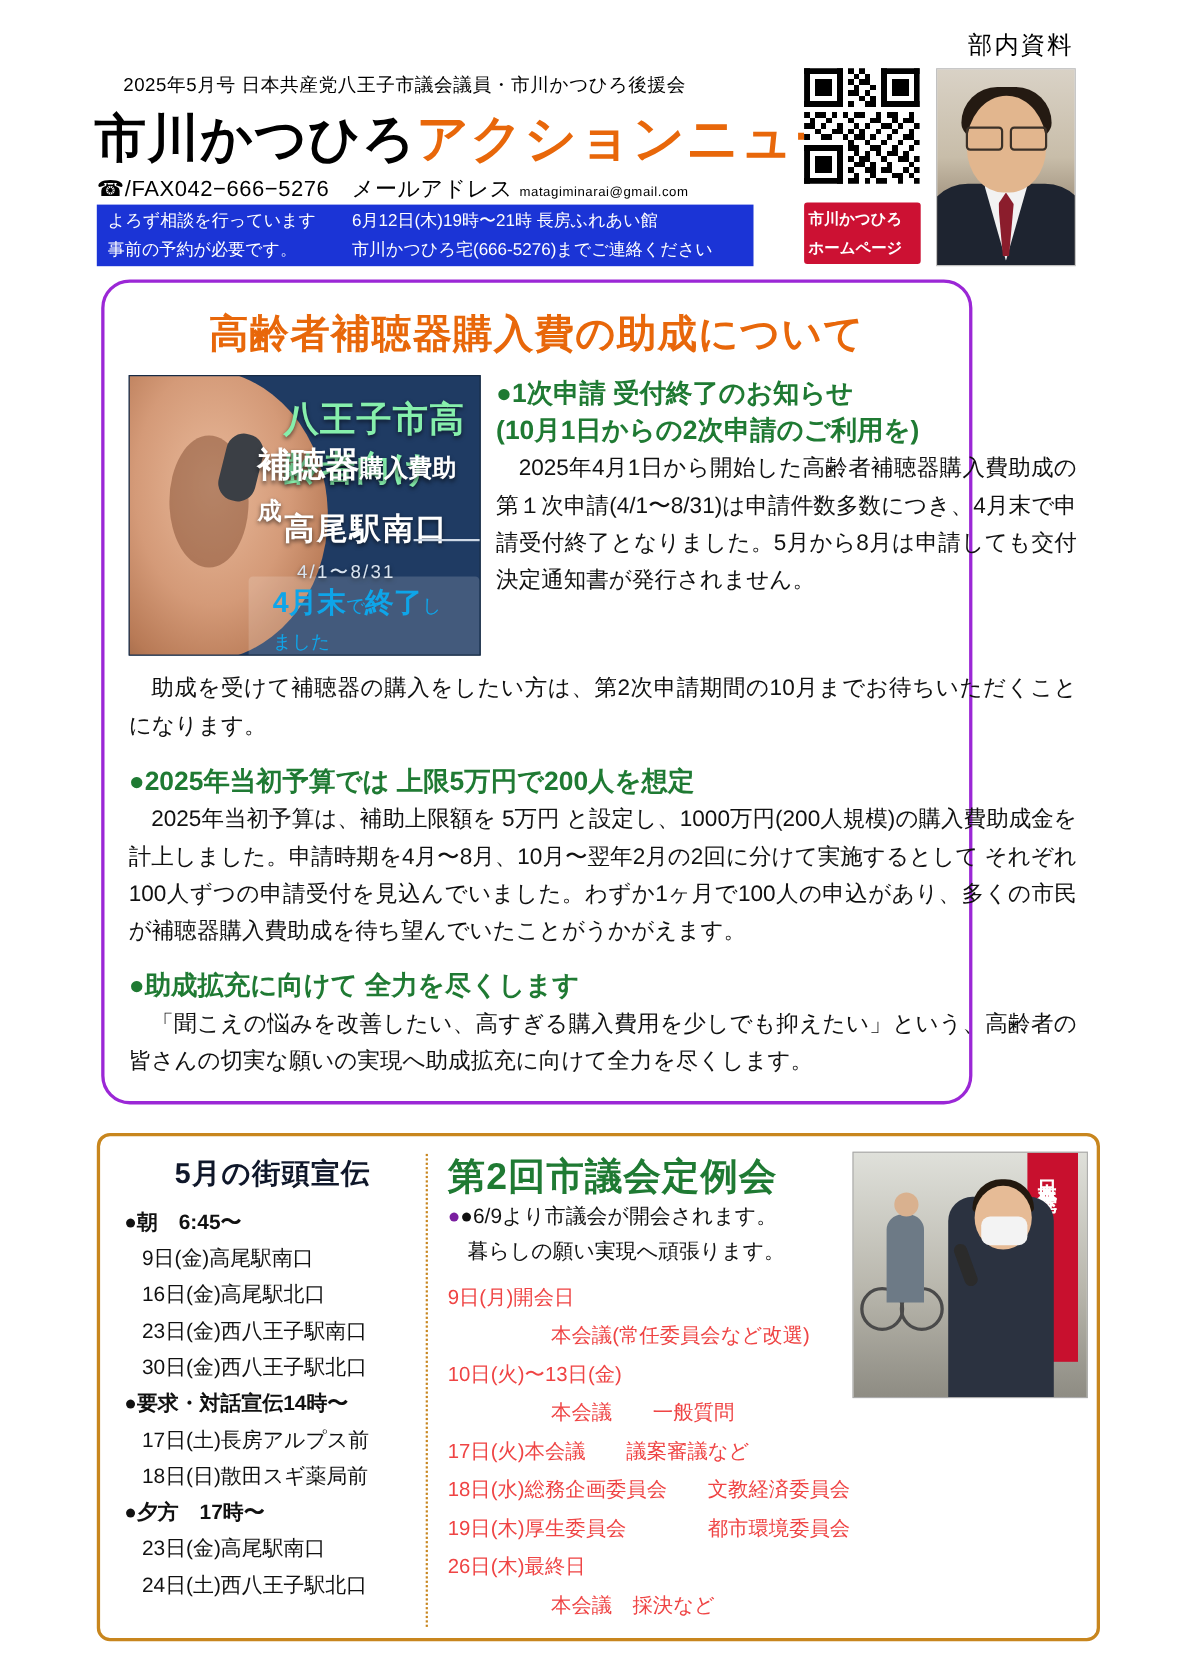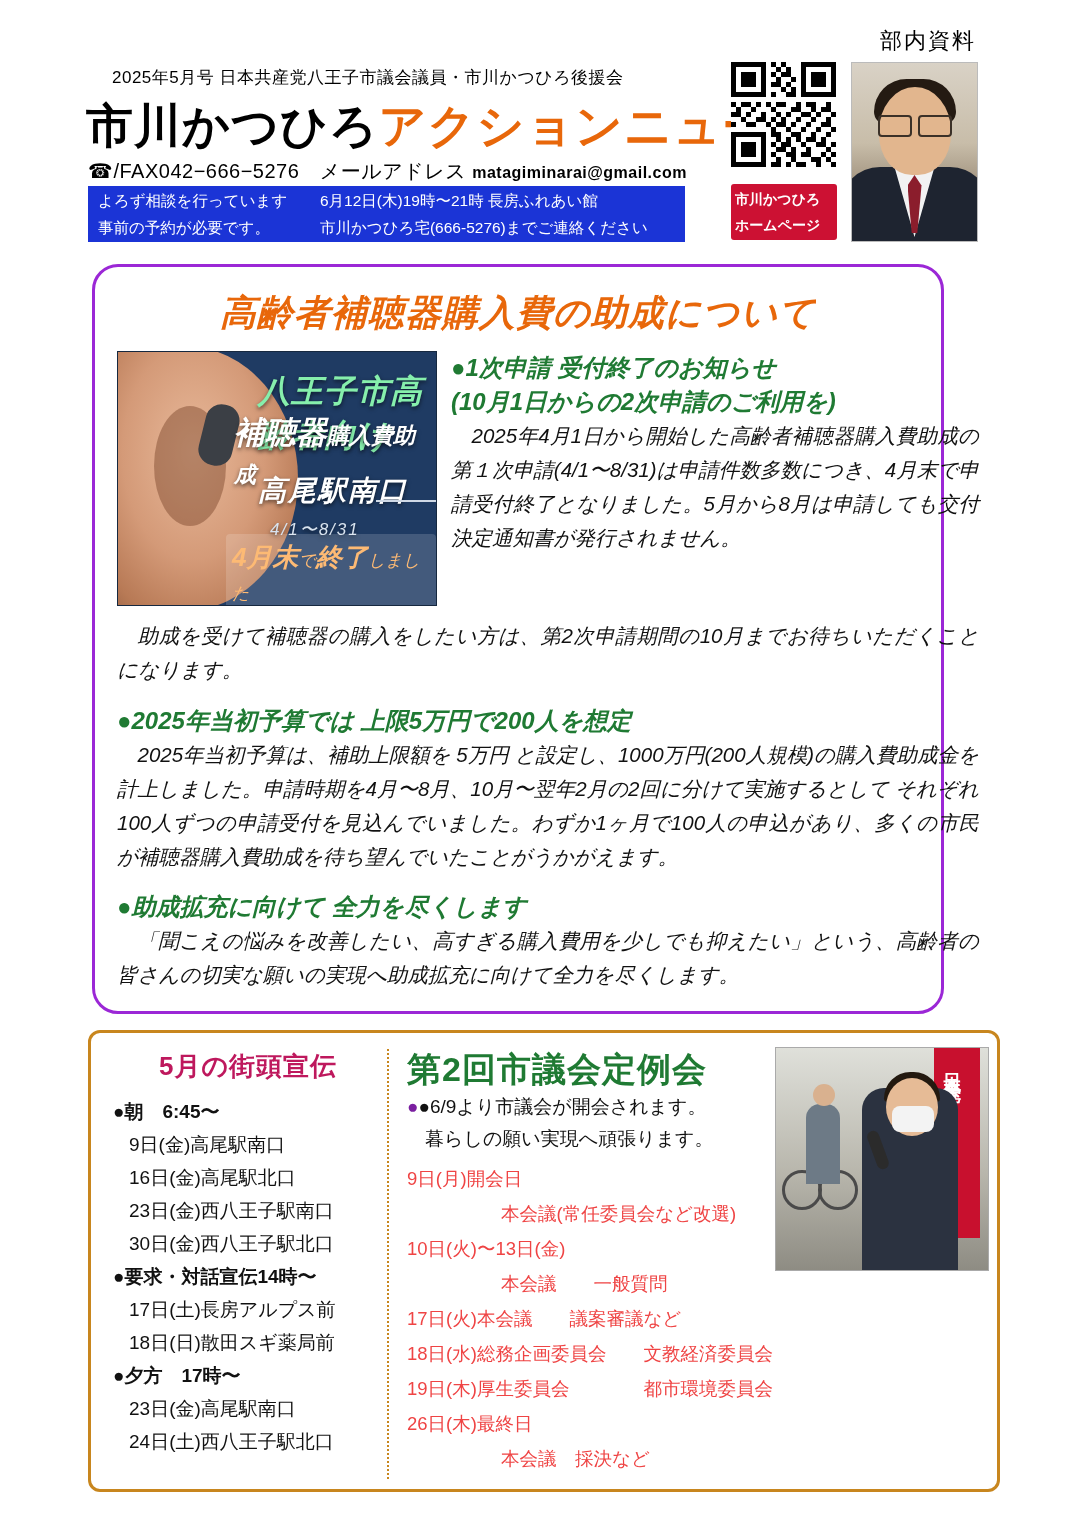--- a/index.html
+++ b/index.html
@@ -26,21 +26,21 @@
     position:absolute;left:86px;top:95px;
     font-size:47px;font-weight:bold;letter-spacing:1px;
     white-space:nowrap;
   }
   .masthead .blk{color:#000;}
   .masthead .org{color:#e8670a;}
   .contact{
     position:absolute;left:88px;top:158px;
     font-size:20px;letter-spacing:0.5px;color:#000;white-space:nowrap;
   }
-  .contact .mail{font-size:16px;font-weight:bold;}
+  .contact .mail{font-size:12px;}
 
   
   .qr{
     position:absolute;left:731px;top:62px;width:105px;height:105px;
     background:#fff;
   }
   .qr svg{display:block;}
 
   
   .portrait{
@@ -92,24 +92,23 @@
     position:absolute;left:88px;top:186px;width:597px;height:56px;
     background:#1b34d6;color:#fff;
     font-size:15.5px;line-height:27px;
     padding:1px 10px;box-sizing:border-box;
     white-space:nowrap;
   }
   .blue-band .c1{display:inline-block;width:222px;}
 
   
   .box-main{
-    position:absolute;left:92px;top:264px;width:852px;height:750px;
+    position:absolute;left:92px;top:254px;width:792px;height:750px;
     border:3px solid #9b27d6;border-radius:26px;box-sizing:border-box;
     background:#fff;
-    font-style:italic;
   }
   .main-title{
     position:absolute;left:0;top:22px;width:100%;text-align:center;
     font-size:36px;font-weight:bold;color:#e8670a;letter-spacing:1px;
   }
 
   
   .ha-img{
     position:absolute;left:22px;top:84px;width:318px;height:253px;
     background:#1f3b63;overflow:hidden;border:1px solid #16283f;
@@ -138,22 +137,22 @@
   .ha-img .ln2 small{font-size:22px;}
   .ha-img .ln3{
     position:absolute;left:140px;top:120px;color:#fff;font-size:28px;font-weight:bold;letter-spacing:2px;
     text-shadow:0 2px 4px rgba(0,0,0,.6);
   }
   .ha-img .ln3 span.dates{font-size:17px;font-weight:normal;color:#d8e3ef;margin-left:12px;}
   .ha-img .ln3 .rule{position:absolute;left:118px;top:28px;width:120px;height:2px;background:#cfd9e6;}
   .ha-img .ln4{
     position:absolute;left:108px;top:182px;
     background:rgba(255,255,255,.16);
-    padding:6px 6px;border-radius:4px;
-    color:#fdba74;font-size:26px;font-weight:bold;
+    padding:6px 22px;border-radius:4px;
+    color:#0ea5e9;font-size:26px;font-weight:bold;
   }
   .ha-img .ln4 small{font-size:17px;font-weight:normal;}
 
   
   .rt-col{position:absolute;left:356px;top:84px;width:528px;}
   .hd-green{
     color:#1f7a33;font-weight:bold;font-size:24px;line-height:34px;
     letter-spacing:0px;
   }
   .body-t{
@@ -171,21 +170,21 @@
   
   .box-bottom{
     position:absolute;left:88px;top:1030px;width:912px;height:462px;
     border:3px solid #c8861e;border-radius:12px;box-sizing:border-box;background:#fff;
   }
   .divider{
     position:absolute;left:296px;top:16px;height:430px;border-left:2px dotted #c8861e;
   }
   .bl-title{
     position:absolute;left:22px;top:16px;width:270px;text-align:center;
-    font-size:26px;font-weight:bold;color:#be185d;letter-spacing:1px;
+    font-size:26px;font-weight:bold;color:#0f172a;letter-spacing:1px;
   }
   .bl-list{
     position:absolute;left:22px;top:62px;width:268px;
     font-size:19px;line-height:33px;color:#111;
   }
   .bl-list .hdr{font-weight:bold;}
   .bl-list .it{padding-left:16px;}
   .dotp{color:#7a1fa0;font-weight:bold;}
 
   .br-title{

